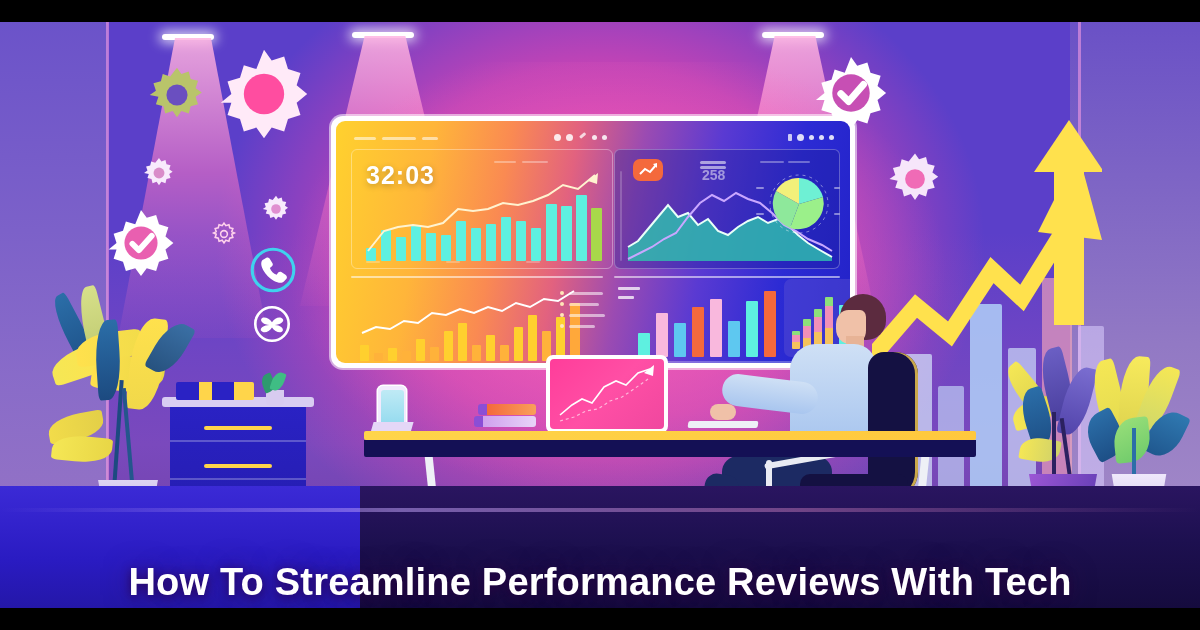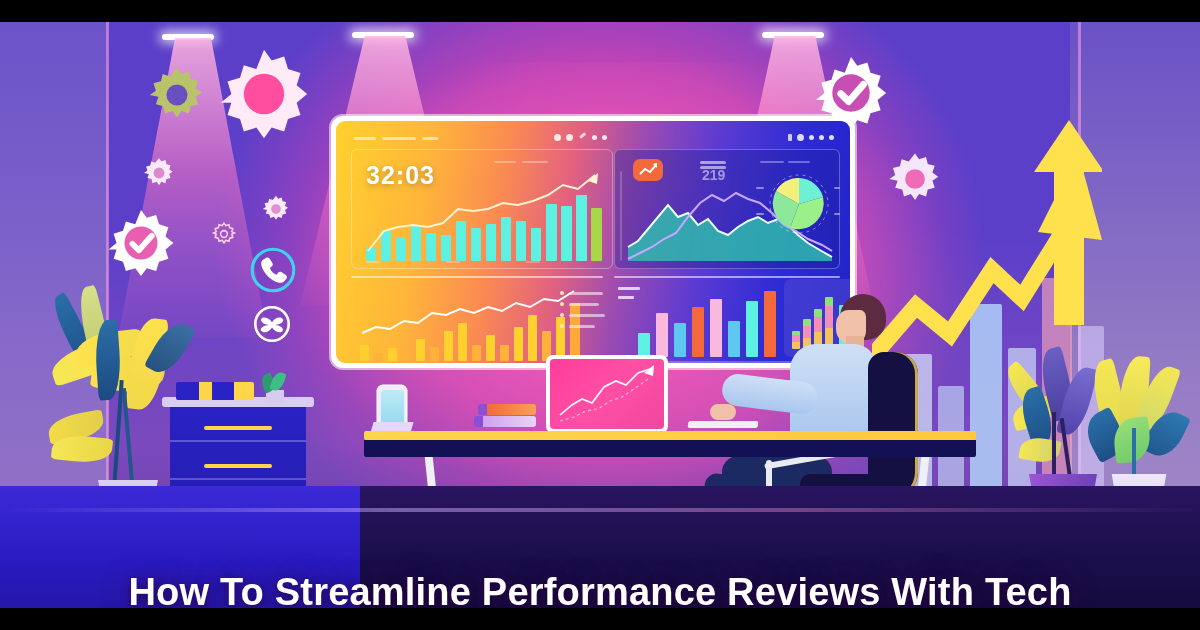--- a/index.html
+++ b/index.html
@@ -92,21 +92,21 @@
   .p-hair{position:absolute;background:#5c2b3f;}
   .p-shirt{position:absolute;background:linear-gradient(180deg,#cfe0f5 0%,#a9c6ef 100%);}
   .chair-back{position:absolute;background:#141142;}
   .chair-pipe{position:absolute;background:#e9ebf3;}
 
   
   .pot{position:absolute;}
   .leaf{position:absolute;border-radius:60% 10% 60% 10%;}
 
   
-  .title-wrap{position:absolute;left:0;right:0;bottom:16px;text-align:center;z-index:80;padding:0 96px;margin-top:22px;}
+  .title-wrap{position:absolute;left:0;right:0;bottom:26px;text-align:center;z-index:80;padding:0 96px;margin-top:22px;}
   .title{color:#ffffff;font-weight:700;font-size:38px;line-height:1.16;letter-spacing:.2px;
      text-shadow:0 2px 10px rgba(40,0,60,.75), 0 0 26px rgba(60,0,80,.5);}
 </style>
 </head>
 <body>
 
 <div id="stage">
 
   <div id="scene">
 
@@ -311,21 +311,21 @@
         <div class="tinydot" style="left:493px;top:14px;width:5px;height:5px;"></div>
 
         <div class="pill" style="left:297px;top:38px;width:30px;height:22px;background:#f4693c;">
           <svg width="30" height="22" viewBox="0 0 30 22">
               <polyline points="7,15 12,10 17,13 23,6" fill="none" stroke="#fff" stroke-width="2"></polyline>
               <path d="M20,5 L24,4 L24,9 Z" fill="#fff"></path>
             </svg>
         </div>
         <div class="panel-line" style="left:364px;top:40px;width:26px;height:2.5px;"></div>
         <div class="panel-line" style="left:364px;top:45px;width:26px;height:2.5px;"></div>
-        <div style="position:absolute;left:366px;top:46px;color:rgba(255,255,255,.5);font-size:14px;font-weight:700;">219</div>
+        <div style="position:absolute;left:366px;top:46px;color:rgba(255,255,255,.5);font-size:14px;font-weight:700;">258</div>
         <div class="panel-line" style="left:424px;top:40px;width:24px;height:2px;opacity:.6;"></div>
         <div class="panel-line" style="left:452px;top:40px;width:22px;height:2px;opacity:.6;"></div>
 
         <svg style="position:absolute;left:290px;top:52px;" width="210" height="92" viewBox="0 0 210 92">
           <path d="M2,88 L2,74 L12,68 L22,56 L32,44 L42,32 L52,44 L62,40 L72,52 L82,46 L92,58 L102,62 L112,54 L122,48 L132,44 L142,50 L152,46 L162,52 L172,62 L182,70 L192,76 L206,84 L206,88 Z" fill="#2fbfae" opacity="0.82"></path>
           <polyline points="2,74 12,68 22,56 32,44 42,32 52,44 62,40 72,52 82,46 92,58 102,62 112,54 122,48 132,44 142,50 152,46 162,52 172,62 182,70 192,76 206,84" fill="none" stroke="#e8fff8" stroke-width="2"></polyline>
           <polyline points="2,86 14,80 26,74 38,66 50,60 62,44 74,30 86,22 98,28 110,20 122,26 134,30 146,40 158,52 170,58 182,66 196,72 206,78" fill="none" stroke="#c9a7ff" stroke-width="2"></polyline>
         </svg>
 
         <div style="position:absolute;left:432px;top:52px;width:62px;height:62px;">

